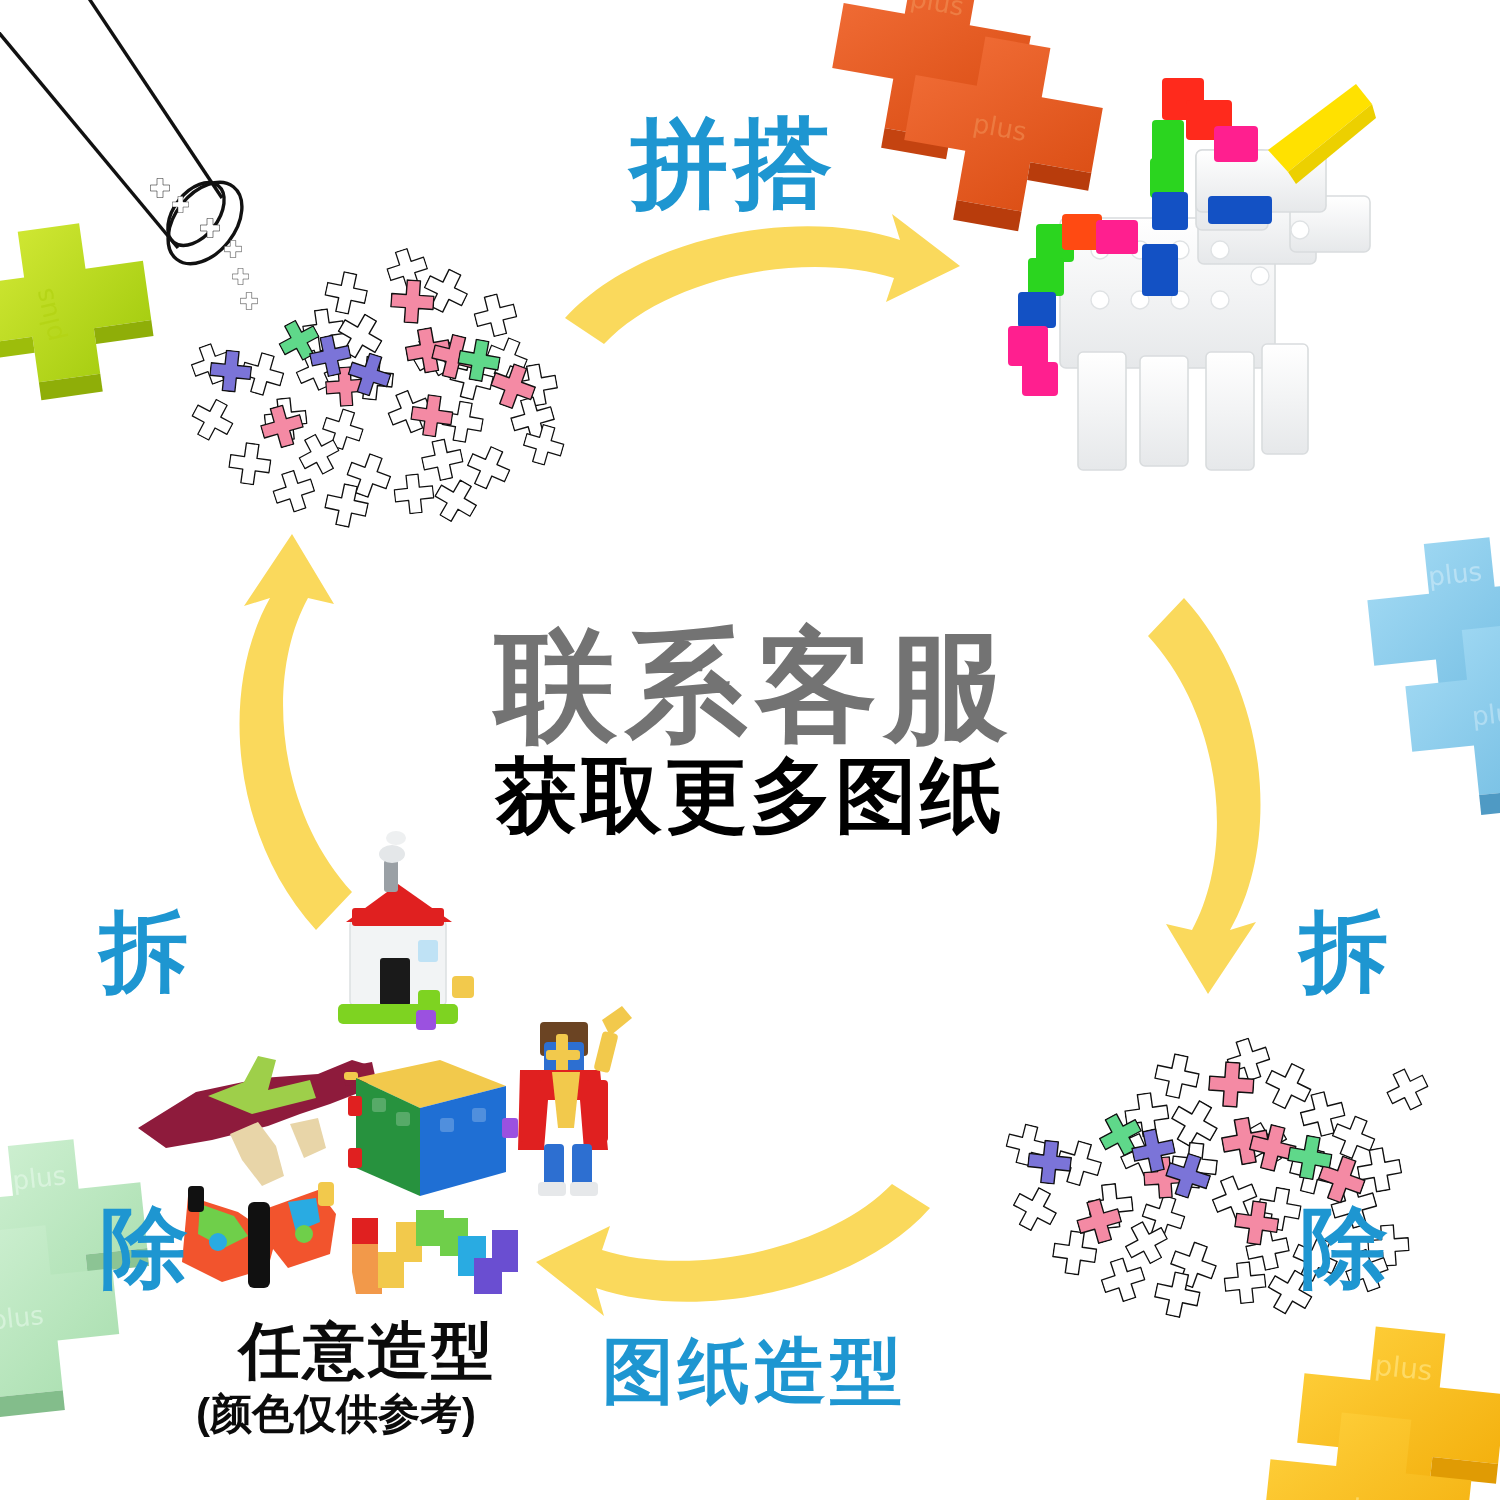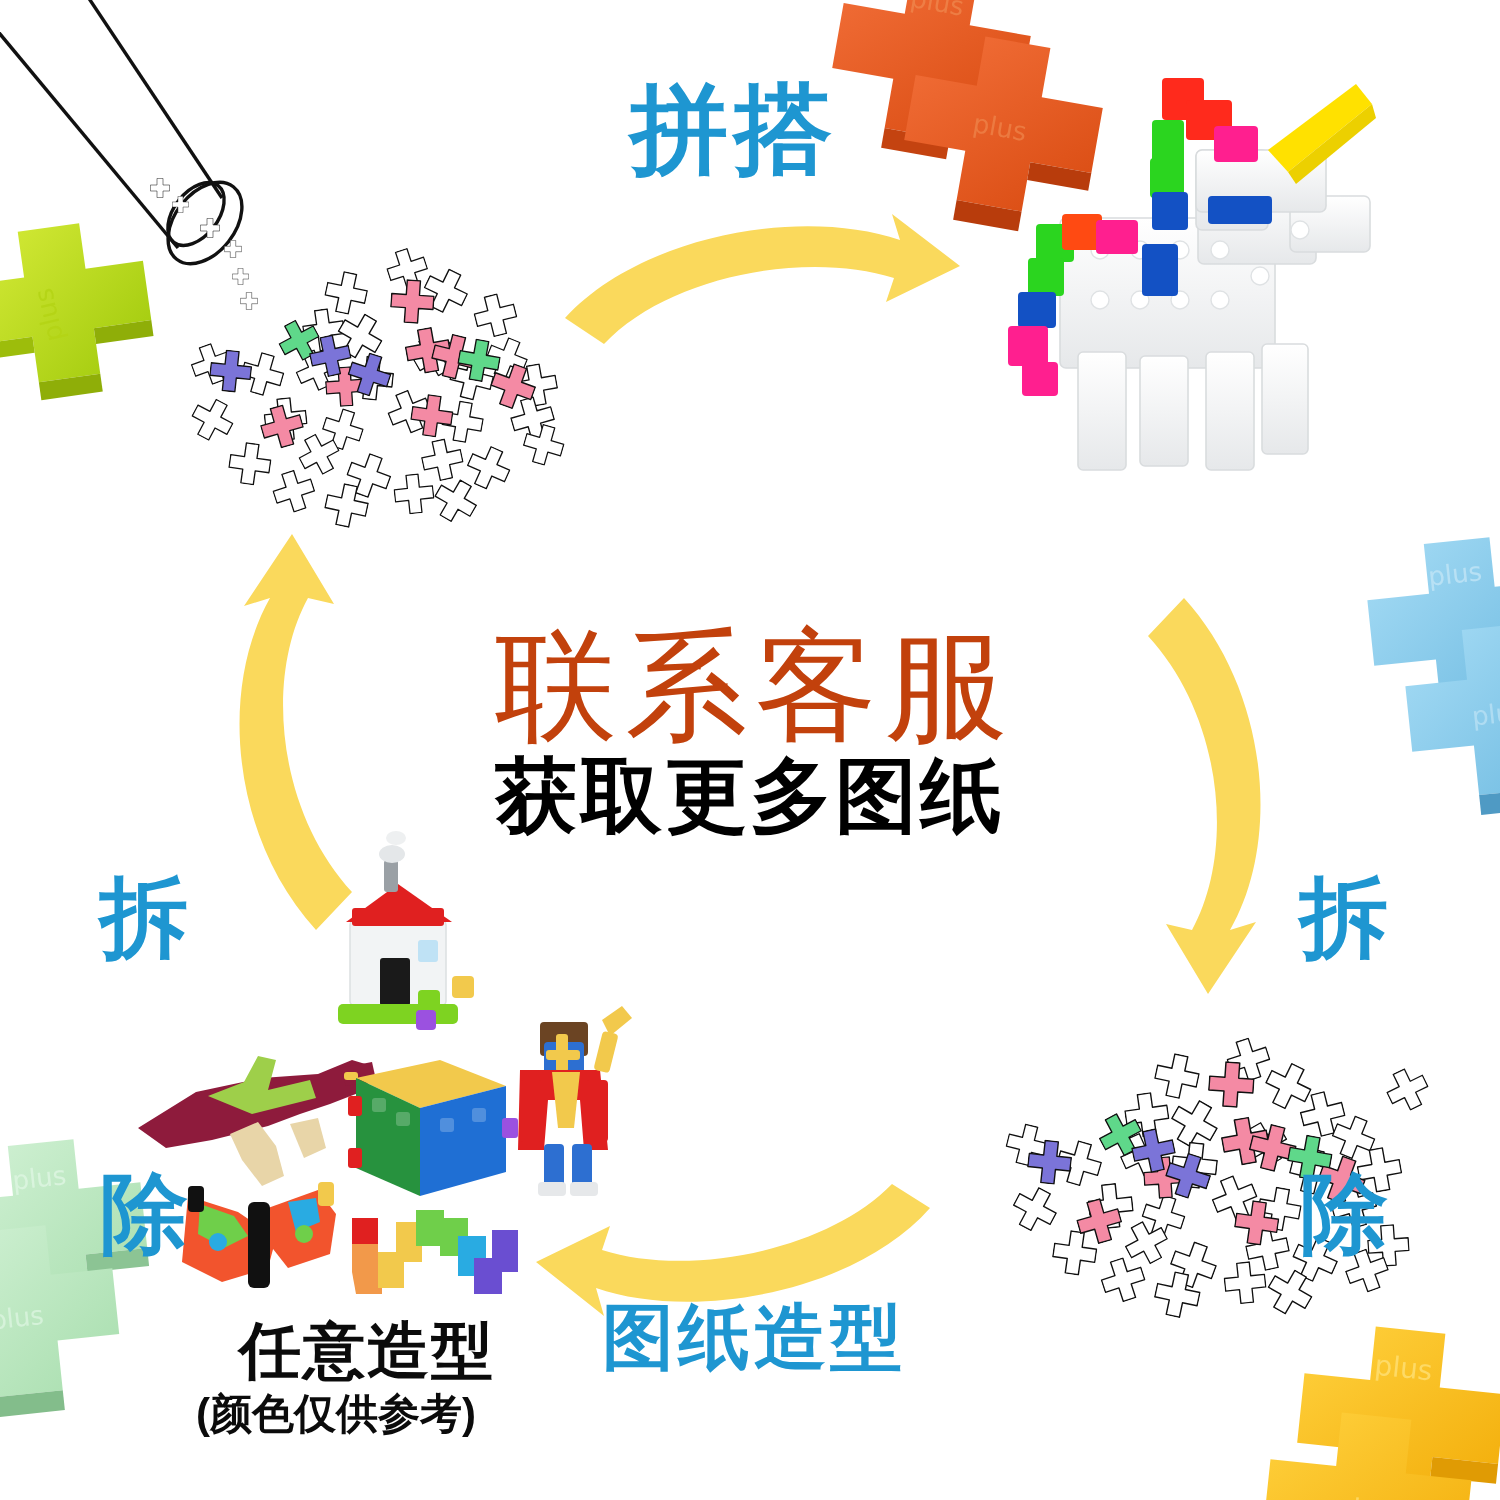--- a/index.html
+++ b/index.html
@@ -8,34 +8,34 @@
     background:#ffffff;
     font-family:"Liberation Sans","DejaVu Sans",sans-serif;
     overflow:hidden;
     position:relative;
   }
   #stage{position:relative;width:1500px;height:1500px;overflow:hidden;background:#fff;}
   .abs{position:absolute;}
 
   
   .lbl{font-weight:700;letter-spacing:2px;white-space:pre;line-height:1.05;}
-  .lbl-blue{color:#1d97d2;}
+  .lbl-blue{color:#1d97d2;margin-top:34px;}
   .lbl-black{color:#111111;}
 
   #label-assemble{left:630px;top:78px;font-size:98px;color:#1e96d1;font-weight:700;letter-spacing:6px;}
   #label-blueprint{left:1038px;top:505px;font-size:72px;color:#0b0b0b;font-weight:800;letter-spacing:4px;}
   #label-disassemble-left{left:85px;top:672px;font-size:88px;color:#1e96d1;font-weight:700;line-height:1.12;text-align:center;width:120px;}
   #label-disassemble-right{left:1285px;top:672px;font-size:88px;color:#1e96d1;font-weight:700;line-height:1.12;text-align:center;width:120px;}
   #label-free-build{left:602px;top:1300px;font-size:72px;color:#1e96d1;font-weight:700;letter-spacing:4px;}
   #label-any-shape{left:208px;top:1318px;font-size:62px;color:#0b0b0b;font-weight:800;letter-spacing:2px;margin-left:31px;}
   #label-color-note{left:196px;top:1392px;font-size:42px;color:#0b0b0b;font-weight:800;letter-spacing:0px;}
 
   
   #headline-wrap{left:495px;top:625px;width:540px;text-align:left;}
-  #headline-main{font-size:122px;font-weight:400;color:#c2410c;letter-spacing:8px;line-height:1.0;}
+  #headline-main{font-size:122px;font-weight:700;color:#737373;letter-spacing:8px;line-height:1.0;}
   #headline-sub{font-size:82px;font-weight:900;color:#000;letter-spacing:3px;line-height:1.05;margin-top:6px;}
 
   
   .svglayer{position:absolute;left:0;top:0;width:1500px;height:1500px;pointer-events:none;}
 </style>
 </head>
 <body>
 
 <div id="stage">
 

